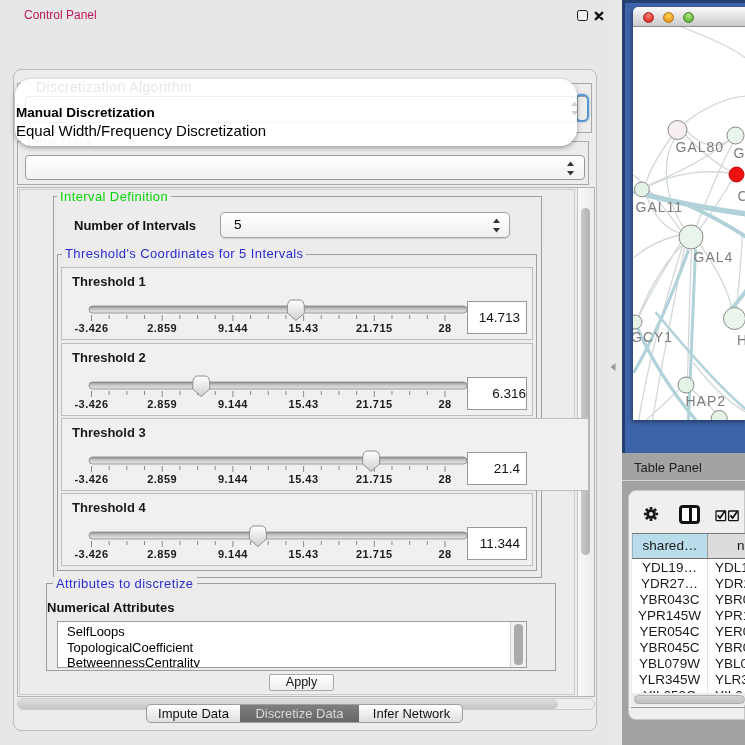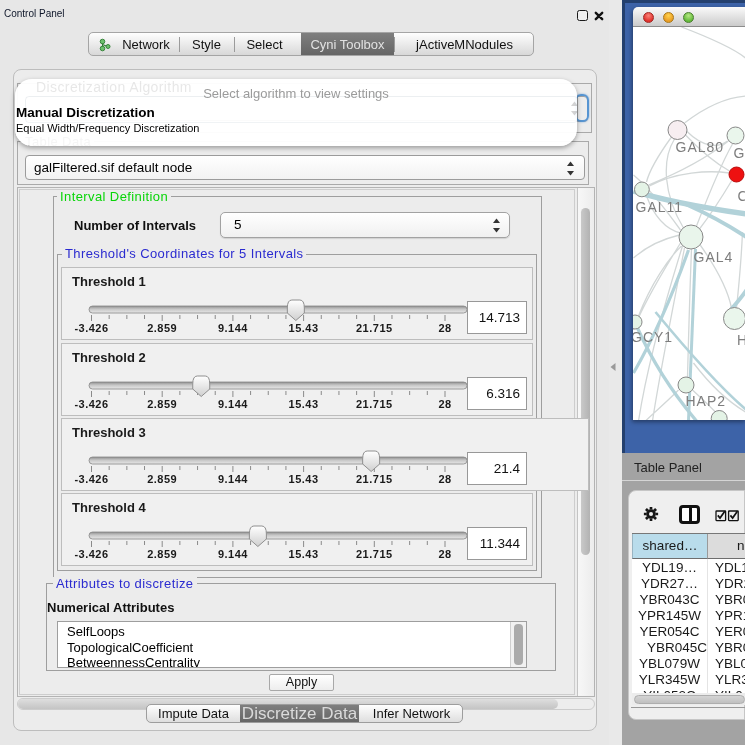--- a/index.html
+++ b/index.html
@@ -2,51 +2,33 @@
 <html><head><meta charset="utf-8"><style>
 html,body{margin:0;padding:0}
 body{width:745px;height:745px;overflow:hidden;background:#e9e9e9;font-family:"Liberation Sans",sans-serif;color:#111}
 .abs{position:absolute}
 svg{font-family:"Liberation Sans",sans-serif}
 .fs{position:absolute;border:1px solid #a9a9a9;box-sizing:border-box}
 .fstitle{position:absolute;background:#ececec;padding:0 3px;font-size:13px;line-height:13px;white-space:nowrap;letter-spacing:0.4px}
 </style></head><body>
 <div class="abs" style="left:0;top:0;width:745px;height:745px;overflow:hidden">
 <div class="abs" style="left:0;top:0;width:609px;height:745px;background:#e7e7e7;overflow:hidden">
-      <div class="abs" style="left:4px;top:8px;font-size:10px;color:#0f172a">Control Panel</div>
+      <div class="abs" style="left:24px;top:8px;font-size:12px;color:#be185d">Control Panel</div>
       <div class="abs" style="left:577px;top:10px;width:11px;height:11px;border:1.5px solid #1a1a1a;border-radius:2.5px;background:#f0f0f0;box-sizing:border-box"></div>
       <svg class="abs" style="left:594px;top:11px" width="10" height="10" viewBox="0 0 10 10">
         <path d="M1.8 1.8 L8.2 8.2 M8.2 1.8 L1.8 8.2" stroke="#111" stroke-width="2.4" stroke-linecap="round"></path>
       </svg>
       <div class="abs" style="left:13px;top:69px;width:584px;height:662px;background:#ececec;border:1px solid #bdbdbd;border-radius:8px;box-sizing:border-box"></div>
-      <div class="abs" style="left:88px;top:32px;width:446px;height:24px;background:linear-gradient(#fefefe,#d8d8d8);border:1px solid #a5a5a5;border-radius:5px;box-sizing:border-box;overflow:hidden">
-<div class="abs" style="left:212px;top:0;width:93px;height:24px;background:linear-gradient(#7f7f7f,#636363)"></div>
-<div class="abs" style="left:89.5px;top:4px;width:1px;height:15px;background:#9b9b9b"></div>
-<div class="abs" style="left:144.5px;top:4px;width:1px;height:15px;background:#9b9b9b"></div>
-<div class="abs" style="left:305px;top:4px;width:1px;height:15px;background:#9b9b9b"></div>
-<svg class="abs" style="left:8px;top:4px" width="16" height="16" viewBox="0 0 16 16">
-          <path d="M5.5 5 L5.5 11 M5.5 7.5 L10.5 9.5" stroke="#2e7d32" stroke-width="1.1" fill="none"></path>
-          <circle cx="5.5" cy="4.5" r="2.3" fill="#6cc06c" stroke="#2e7d32" stroke-width="0.9"></circle>
-          <circle cx="5.5" cy="11.5" r="2.3" fill="#6cc06c" stroke="#2e7d32" stroke-width="0.9"></circle>
-          <circle cx="11" cy="9.5" r="2" fill="#6cc06c" stroke="#2e7d32" stroke-width="0.9"></circle>
-        </svg>
-<div class="abs" style="left:24px;top:0;width:66px;height:24px;font-size:13px;line-height:23px;text-align:center;color:#111">Network</div>
-<div class="abs" style="left:90px;top:0;width:55px;height:24px;font-size:13px;line-height:23px;text-align:center;color:#111">Style</div>
-<div class="abs" style="left:145px;top:0;width:61px;height:24px;font-size:13px;line-height:23px;text-align:center;color:#111">Select</div>
-<div class="abs" style="left:212px;top:0;width:93px;height:24px;font-size:13px;line-height:23px;text-align:center;color:#e2e2e2">Cyni Toolbox</div>
-<div class="abs" style="left:305px;top:0;width:141px;height:24px;font-size:13px;line-height:23px;text-align:center;color:#111">jActiveMNodules</div>
-</div>
       <div class="fs" style="left:17px;top:83px;width:575px;height:50px"></div>
       <div class="abs" style="left:25px;top:96px;width:561px;height:25px;background:#fff;border:1px solid #9b9b9b;border-radius:4px;box-sizing:border-box"></div>
       <div class="abs" style="left:576.5px;top:95.5px;width:11px;height:26px;background:#ededed;border:1px solid #a0a0a0;border-radius:0 4px 4px 0;box-sizing:border-box"></div>
       <div class="abs" style="left:575px;top:94px;width:13.5px;height:28px;border:2.6px solid #5795d2;border-radius:6px;box-sizing:border-box;box-shadow:0 0 2px rgba(87,149,210,0.8)"></div>
       <div class="fs" style="left:17px;top:141px;width:572px;height:44px"></div>
       <div class="fstitle" style="left:22px;top:135px">Table Data</div>
       <div class="abs" style="left:25px;top:155px;width:560px;height:25px;background:linear-gradient(#ffffff,#f2f2f2);border:1px solid #9b9b9b;border-radius:4px;box-sizing:border-box">
-<div class="abs" style="left:8px;top:0;font-size:13.5px;line-height:23px;color:#000">galFiltered.sif default node</div>
 <svg class="abs" style="right:9px;top:5px" width="9" height="15" viewBox="0 0 9 15">
           <path d="M4.5 0.5 L8 5 L1 5 Z" fill="#333"></path>
           <path d="M4.5 14.5 L8 10 L1 10 Z" fill="#333"></path>
         </svg>
 </div>
       <div class="abs" style="left:17px;top:187px;width:578px;height:510px;border:1px solid #b3b3b3;box-sizing:border-box;background:#ececec"></div>
       <div class="abs" style="left:19px;top:189px;width:556px;height:506px;border:1px solid #cdcdcd;box-sizing:border-box"></div>
       <div class="abs" style="left:577px;top:188px;width:17px;height:508px;background:linear-gradient(90deg,#f7f7f7,#ececec);border-left:1px solid #c4c4c4;box-sizing:border-box"></div>
       <div class="abs" style="left:581px;top:208px;width:9px;height:347px;background:linear-gradient(90deg,#c9c9c9,#b2b2b2);border-radius:5px"></div>
       <div class="abs" style="left:17px;top:698px;width:578px;height:12px;background:#ededed;border:1px solid #cccccc;border-radius:6px;box-sizing:border-box"></div>
@@ -106,21 +88,21 @@
           <rect x="27" y="38" width="378" height="7" rx="3.5" fill="url(#tr2)" stroke="#878787" stroke-width="0.8"></rect>
           <path d="M29.50 47V53 M47.17 47V51 M64.85 47V51 M82.53 47V51 M100.20 47V53 M117.88 47V51 M135.55 47V51 M153.23 47V51 M170.90 47V53 M188.58 47V51 M206.25 47V51 M223.93 47V51 M241.60 47V53 M259.27 47V51 M276.95 47V51 M294.62 47V51 M312.30 47V53 M329.98 47V51 M347.65 47V51 M365.32 47V51 M383.00 47V53" stroke="#8a8a8a" stroke-width="1" fill="none"></path>
           <text x="29.5" y="64" font-size="11" font-weight="bold" fill="#1a1a1a" text-anchor="middle" letter-spacing="0.5">-3.426</text>
           <text x="100.2" y="64" font-size="11" font-weight="bold" fill="#1a1a1a" text-anchor="middle" letter-spacing="0.5">2.859</text>
           <text x="170.9" y="64" font-size="11" font-weight="bold" fill="#1a1a1a" text-anchor="middle" letter-spacing="0.5">9.144</text>
           <text x="241.6" y="64" font-size="11" font-weight="bold" fill="#1a1a1a" text-anchor="middle" letter-spacing="0.5">15.43</text>
           <text x="312.3" y="64" font-size="11" font-weight="bold" fill="#1a1a1a" text-anchor="middle" letter-spacing="0.5">21.715</text>
           <text x="383.0" y="64" font-size="11" font-weight="bold" fill="#1a1a1a" text-anchor="middle" letter-spacing="0.5">28</text>
           <path d="M130.74 40 Q130.74 32 135.24 32 L143.24 32 Q147.74 32 147.74 40 L147.74 45 L139.24 52.5 L130.74 45 Z" fill="url(#th2)" stroke="#8f8f8f" stroke-width="1"></path>
         </svg>
-        <div style="position:absolute;left:405px;top:33px;width:60px;height:33px;background:#fff;border:1px solid #989898;font-size:13.5px;text-align:right;line-height:31px;padding-right:6px;box-sizing:border-box">6.316</div>
+        <div style="position:absolute;left:405px;top:33px;width:60px;height:33px;background:#fff;border:1px solid #989898;font-size:13.5px;text-align:right;line-height:31px;box-sizing:border-box">6.316</div>
       </div>
       <div class="abs" style="left:61px;top:418px;width:528px;height:73px;background:#f0f0f0;border:1px solid #bdbdbd;box-sizing:border-box">
         <svg width="470" height="71" viewBox="0 0 470 71" style="position:absolute;left:0;top:0">
           <defs>
             <linearGradient id="tr3" x1="0" y1="0" x2="0" y2="1">
               <stop offset="0" stop-color="#8f8f8f"></stop>
               <stop offset="0.45" stop-color="#c7c7c7"></stop>
               <stop offset="1" stop-color="#e8e8e8"></stop>
             </linearGradient>
             <linearGradient id="th3" x1="0" y1="0" x2="0" y2="1">
@@ -172,33 +154,32 @@
       <div class="abs" style="left:47px;top:600px;font-size:13px;font-weight:bold">Numerical Attributes</div>
       <div class="abs" style="left:57px;top:621px;width:470px;height:47px;background:#fff;border:1px solid #9e9e9e;box-sizing:border-box;overflow:hidden">
 <div class="abs" style="left:9px;top:2px;font-size:13px;line-height:15.5px;color:#000">SelfLoops<br>TopologicalCoefficient<br>BetweennessCentrality</div>
 <div class="abs" style="right:0;top:0;width:15px;height:45px;background:#f1f1f1;border-left:1px solid #cfcfcf"></div>
 <div class="abs" style="right:3px;top:2px;width:9px;height:41px;background:#ababab;border-radius:4px"></div>
 </div>
       <div class="abs" style="left:269px;top:674px;width:65px;height:17px;background:linear-gradient(#ffffff,#ededed);border:1px solid #a8a8a8;border-radius:2px;box-sizing:border-box;font-size:12.5px;text-align:center;line-height:15px">Apply</div>
       <div class="abs" style="left:146px;top:704px;width:317px;height:19px;background:linear-gradient(#fefefe,#dedede);border:1px solid #9d9d9d;border-radius:5px;box-sizing:border-box;overflow:hidden">
 <div class="abs" style="left:93px;top:0;width:119px;height:19px;background:linear-gradient(#7f7f7f,#636363)"></div>
 <div class="abs" style="left:0;top:0;width:93px;font-size:13px;line-height:18px;text-align:center;color:#111">Impute Data</div>
-<div class="abs" style="left:93px;top:0;width:119px;font-size:17px;line-height:18px;text-align:center;color:#dadada">Discretize Data</div>
+<div class="abs" style="left:93px;top:0;width:119px;font-size:13px;line-height:18px;text-align:center;color:#dadada">Discretize Data</div>
 <div class="abs" style="left:212px;top:0;width:105px;font-size:13px;line-height:18px;text-align:center;color:#111">Infer Network</div>
 </div>
       <div class="abs" style="left:15px;top:79px;width:562px;height:67px;background:rgba(255,255,255,0.96);border-radius:17px;box-shadow:0 2px 5px rgba(0,0,0,0.35);overflow:hidden">
 <div class="abs" style="left:21px;top:0px;font-size:14px;letter-spacing:0.4px;color:rgba(120,120,120,0.18)">Discretization Algorithm</div>
 <div class="abs" style="left:10px;top:17px;width:551px;height:25px;border:1px solid rgba(140,160,180,0.13);border-radius:4px"></div>
-<div class="abs" style="left:0;top:7px;width:562px;font-size:13px;color:#9b9b9b;text-align:center">Select algorithm to view settings</div>
         <svg class="abs" style="left:555px;top:22px" width="9" height="15" viewBox="0 0 9 15">
           <path d="M4.5 0.5 L8 5 L1 5 Z" fill="rgba(80,80,80,0.25)"></path>
           <path d="M4.5 14.5 L8 10 L1 10 Z" fill="rgba(80,80,80,0.25)"></path>
         </svg>
 <div class="abs" style="left:1px;top:26px;font-size:13.5px;font-weight:bold;color:#000">Manual Discretization</div>
-<div class="abs" style="left:1px;top:43px;font-size:11px;color:#000">Equal Width/Frequency Discretization</div>
+<div class="abs" style="left:1px;top:43px;font-size:15px;color:#000">Equal Width/Frequency Discretization</div>
 </div>
     </div>
     <svg class="abs" style="left:609px;top:362px" width="8" height="10" viewBox="0 0 8 10">
       <path d="M6.5 1 L6.5 9 L1.5 5 Z" fill="#9a9a9a"></path>
     </svg>
     <div class="abs" style="left:622px;top:0;width:123px;height:453px;background:#3d63a8">
       <div class="abs" style="left:0;top:0;width:123px;height:2.5px;background:#24406e"></div>
       <div class="abs" style="left:0;top:0;width:2.5px;height:453px;background:#24406e"></div>
     </div>
     <div class="abs" style="left:632.5px;top:7px;width:113px;height:413px;border-radius:5px 0 0 0;overflow:hidden;box-shadow:-1px 2px 4px rgba(0,0,0,0.4)">
@@ -266,21 +247,21 @@
         <div class="abs" style="left:0;top:1.0px;width:75px;font-size:13.5px;text-align:center;color:#1a1a1a">YDL19…</div>
         <div class="abs" style="left:83px;top:1.0px;font-size:13.5px;color:#1a1a1a">YDL1</div>
         <div class="abs" style="left:0;top:17.0px;width:75px;font-size:13.5px;text-align:center;color:#1a1a1a">YDR27…</div>
         <div class="abs" style="left:83px;top:17.0px;font-size:13.5px;color:#1a1a1a">YDR2</div>
         <div class="abs" style="left:0;top:33.0px;width:75px;font-size:13.5px;text-align:center;color:#1a1a1a">YBR043C</div>
         <div class="abs" style="left:83px;top:33.0px;font-size:13.5px;color:#1a1a1a">YBR0</div>
         <div class="abs" style="left:0;top:49.0px;width:75px;font-size:13.5px;text-align:center;color:#1a1a1a">YPR145W</div>
         <div class="abs" style="left:83px;top:49.0px;font-size:13.5px;color:#1a1a1a">YPR1</div>
         <div class="abs" style="left:0;top:65.0px;width:75px;font-size:13.5px;text-align:center;color:#1a1a1a">YER054C</div>
         <div class="abs" style="left:83px;top:65.0px;font-size:13.5px;color:#1a1a1a">YER0</div>
-        <div class="abs" style="left:0;top:81.0px;width:75px;font-size:13.5px;text-align:right;color:#1a1a1a">YBR045C</div>
+        <div class="abs" style="left:0;top:81.0px;width:75px;font-size:13.5px;text-align:center;color:#1a1a1a">YBR045C</div>
         <div class="abs" style="left:83px;top:81.0px;font-size:13.5px;color:#1a1a1a">YBR0</div>
         <div class="abs" style="left:0;top:97.0px;width:75px;font-size:13.5px;text-align:center;color:#1a1a1a">YBL079W</div>
         <div class="abs" style="left:83px;top:97.0px;font-size:13.5px;color:#1a1a1a">YBL0</div>
         <div class="abs" style="left:0;top:113.0px;width:75px;font-size:13.5px;text-align:center;color:#1a1a1a">YLR345W</div>
         <div class="abs" style="left:83px;top:113.0px;font-size:13.5px;color:#1a1a1a">YLR3</div>
         <div class="abs" style="left:0;top:129.0px;width:75px;font-size:13.5px;text-align:center;color:#1a1a1a">YIL052C</div>
         <div class="abs" style="left:83px;top:129.0px;font-size:13.5px;color:#1a1a1a">YIL0</div>
         <div class="abs" style="left:74.5px;top:0;width:1px;height:134px;background:#e4e4e4"></div>
       </div>
       <div class="abs" style="left:10px;top:240px;width:113px;height:12px;background:#ececec"></div>

